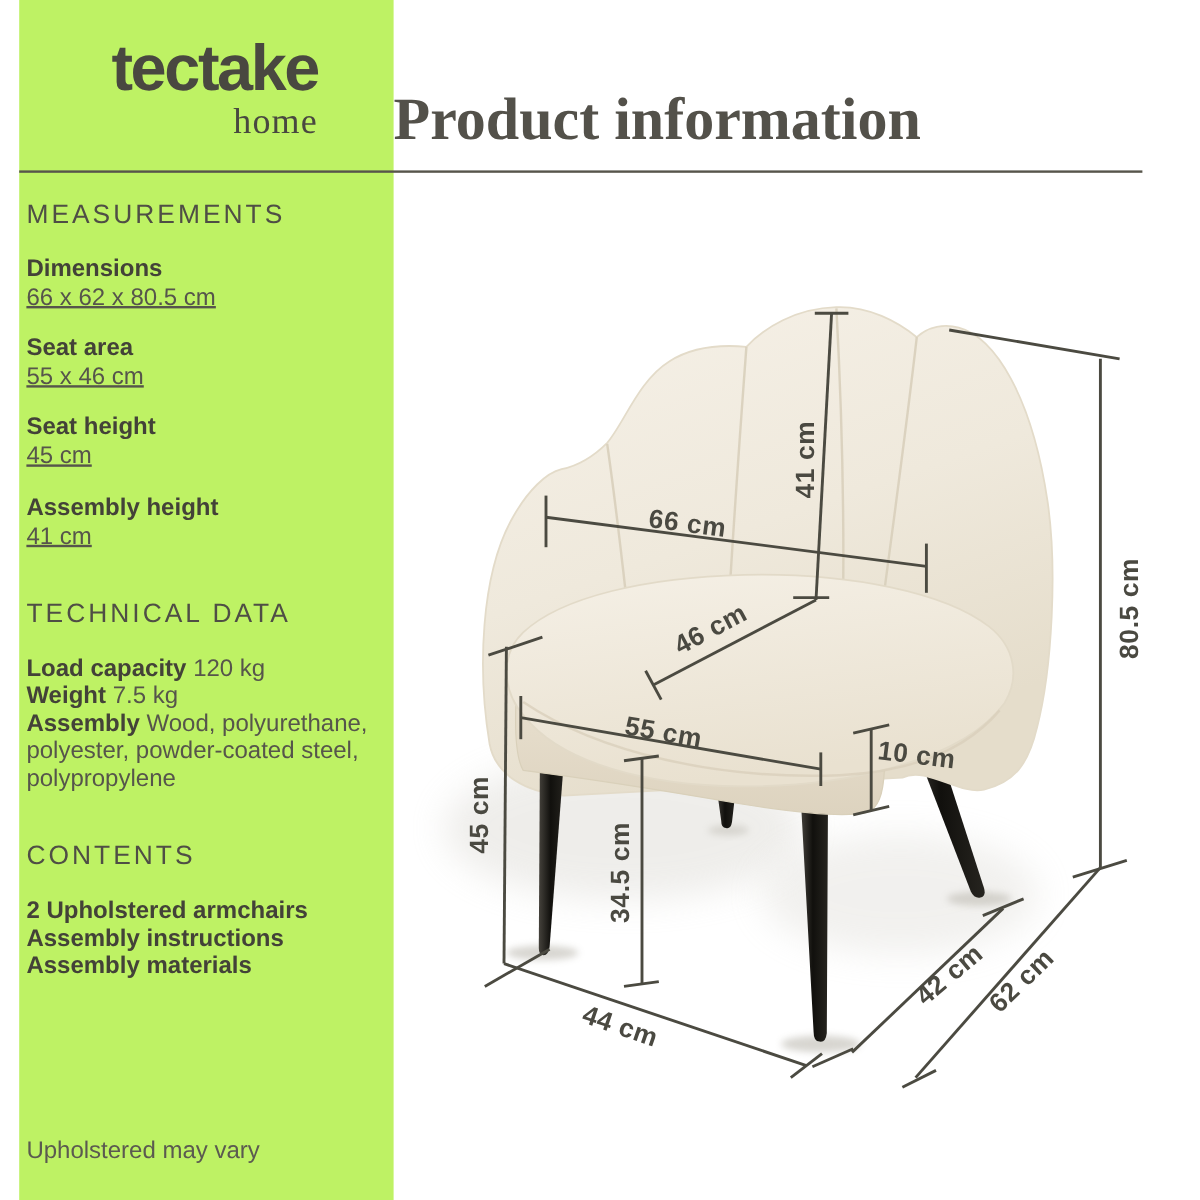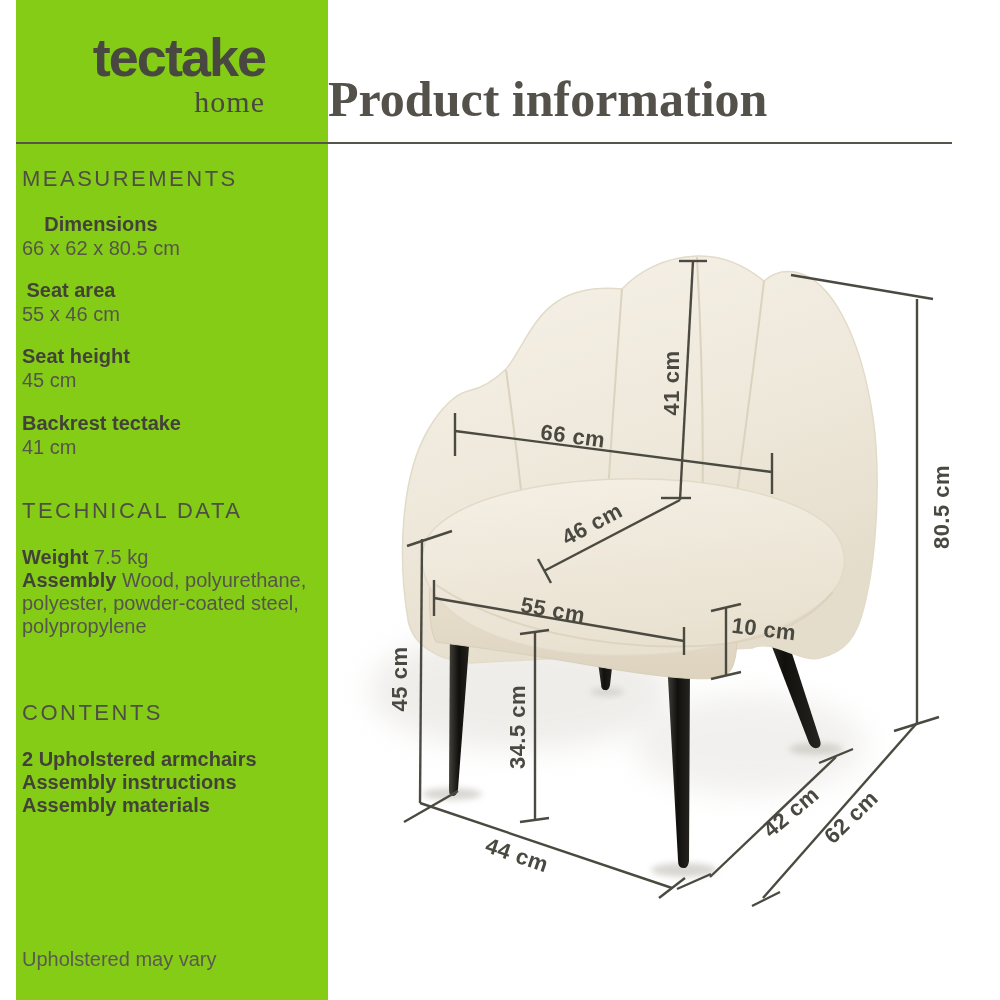--- a/index.html
+++ b/index.html
@@ -3,33 +3,33 @@
 <meta charset="utf-8">
 <style>
   html,body{margin:0;padding:0;}
   body{
     width:1000px;height:1000px;position:relative;overflow:hidden;
     background:#ffffff;font-family:"Liberation Sans",sans-serif;
   }
   
   .sidebar{
     position:absolute;left:16px;top:0;width:312px;height:1000px;
-    background:#84cc16;z-index:2;
+    background:#bef264;z-index:2;
   }
   .logo{position:absolute;top:30px;left:45px;width:204px;text-align:right;color:#494840;}
   .brand-name{font-size:54px;font-weight:700;letter-spacing:-2px;line-height:1;color:#494840;}
   .brand-sub{font-family:"Liberation Serif",serif;font-size:30px;letter-spacing:1px;margin-top:1px;color:#494840;}
   .divider{position:absolute;left:16px;top:142px;width:936px;height:2px;background:#57554b;z-index:3;}
   .sec-heading{
     position:absolute;left:6px;font-size:22px;font-weight:400;color:#4f4e45;
     letter-spacing:2.5px;white-space:nowrap;
   }
   .m-item{position:absolute;left:6px;font-size:20px;line-height:24px;}
-  .m-item .lbl{font-weight:700;color:#434238;text-align:center;}
-  .m-item .val{color:#56554b;}
+  .m-item .lbl{font-weight:700;color:#434238;}
+  .m-item .val{color:#56554b;text-decoration:underline;}
   .tech{position:absolute;left:6px;width:300px;font-size:20px;line-height:23px;color:#56554b;}
   .tech p{margin:0;}
   .tech .lbl{font-weight:700;color:#434238;}
   .contents{position:absolute;left:6px;font-size:20px;line-height:23px;font-weight:700;color:#434238;}
   .contents p{margin:0;}
   .footnote{position:absolute;left:6px;top:948px;font-size:20px;color:#5b5a50;}
   
   .page-title{
     position:absolute;left:328px;top:36px;width:608px;text-align:left;
     font-family:"Liberation Serif",serif;font-size:50px;color:#53514a;z-index:2;white-space:nowrap;
@@ -60,27 +60,28 @@
   </div>
   <div class="m-item" style="top:278px">
     <div class="lbl">Seat area</div>
     <div class="val">55 x 46 cm</div>
   </div>
   <div class="m-item" style="top:344px">
     <div class="lbl">Seat height</div>
     <div class="val">45 cm</div>
   </div>
   <div class="m-item" style="top:411px">
-    <div class="lbl">Backrest tectake</div>
+    <div class="lbl">Assembly height</div>
     <div class="val">41 cm</div>
   </div>
 
   <div class="sec-heading" style="top:498px">TECHNICAL DATA</div>
 
   <div class="tech" style="top:546px">
+    <p><span class="lbl">Load capacity</span> <span>120 kg</span></p>
     <p><span class="lbl">Weight</span> <span>7.5 kg</span></p>
     <p><span class="lbl">Assembly</span> <span>Wood, polyurethane, polyester, powder-coated steel, polypropylene</span></p>
   </div>
 
   <div class="sec-heading" style="top:700px">CONTENTS</div>
 
   <div class="contents" style="top:748px">
     <p>2 Upholstered armchairs</p>
     <p>Assembly instructions</p>
     <p>Assembly materials</p>

